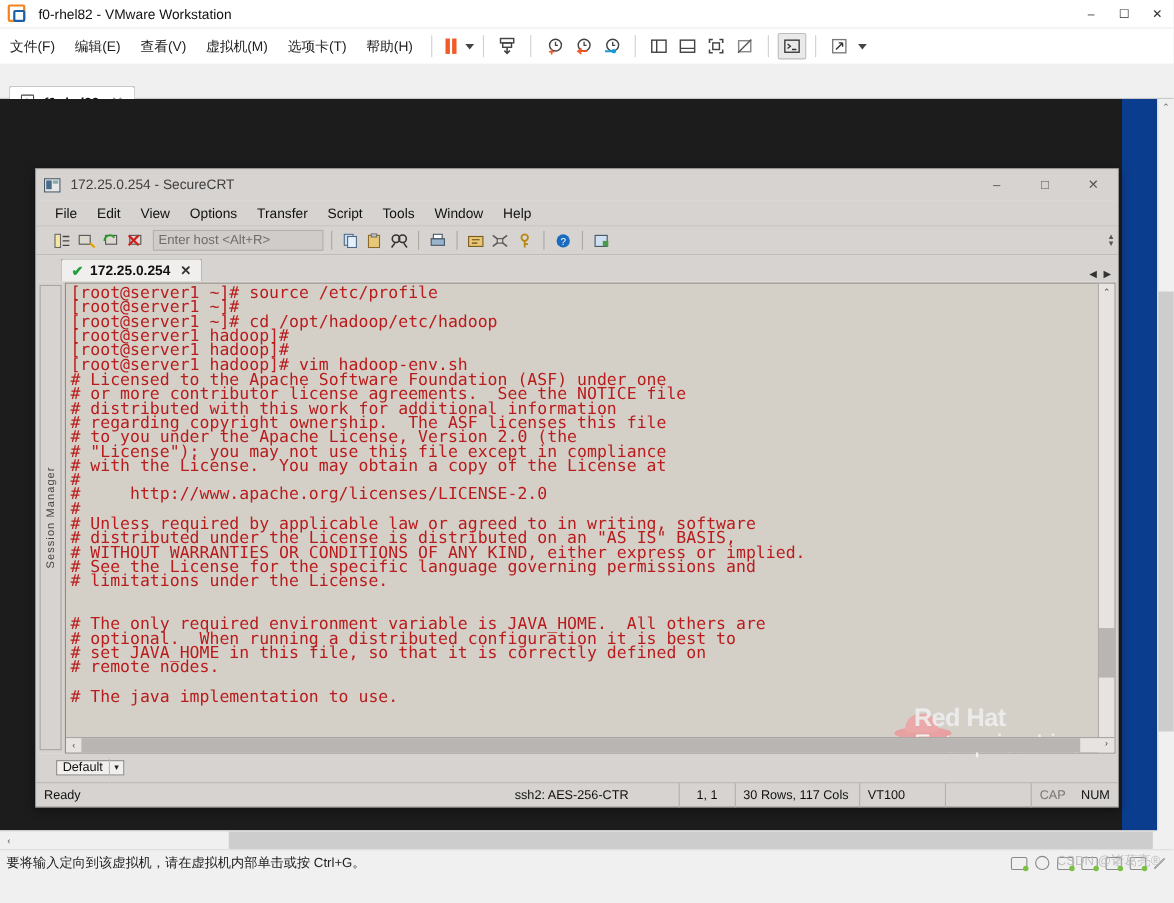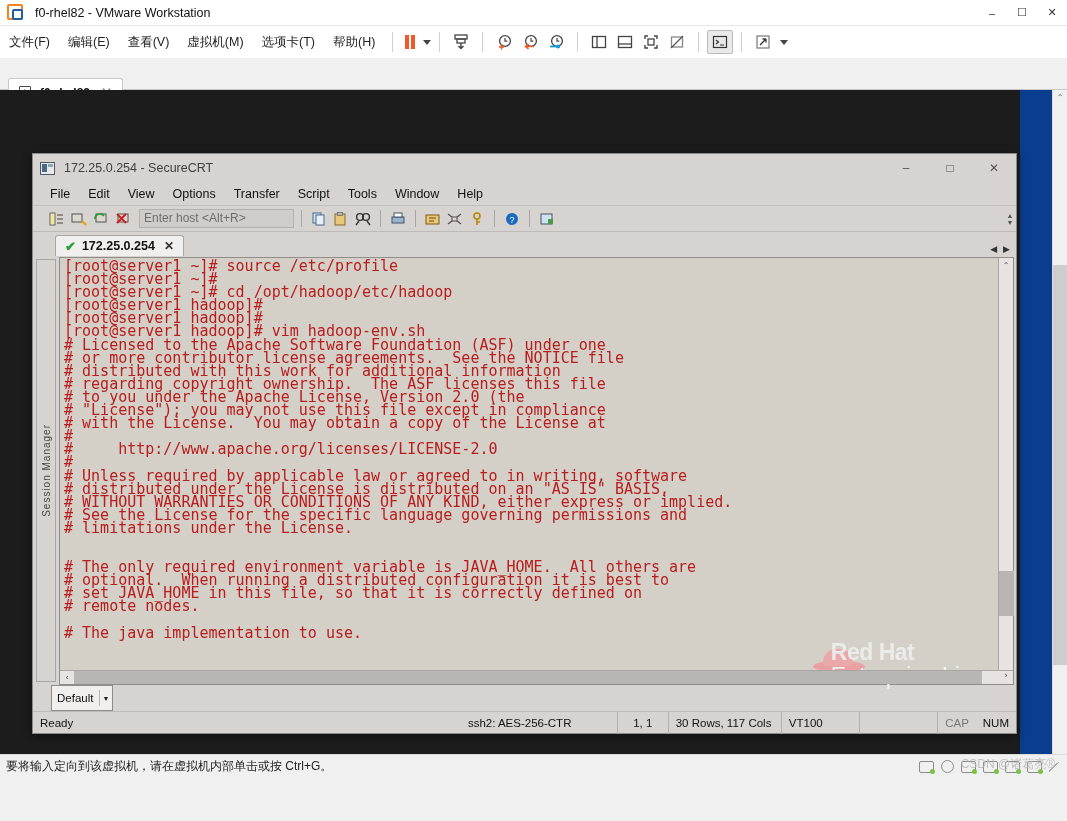--- a/index.html
+++ b/index.html
@@ -67,21 +67,21 @@
   .vm-vscroll { position:absolute; right:0; top:90px; width:15px; height:665px; background:#f0f0f0; border-left:1px solid #dcdcdc;}
   .vm-vscroll .up, .vm-vscroll .dn { height:15px; display:flex; align-items:center; justify-content:center; color:#606060; font-size:8px;}
   .vm-vscroll .thumb { position:absolute; left:0; top:175px; width:15px; height:400px; background:#cdcdcd;}
   .vm-hscroll { position:absolute; left:0; top:755px; width:1052px; height:16px; background:#f0f0f0; border-top:1px solid #dcdcdc;}
   .vm-hscroll .lf { width:16px;height:16px;display:flex;align-items:center;justify-content:center;color:#505050;font-size:9px;}
   .vm-hscroll .thumb{position:absolute;left:208px;top:0;width:840px;height:16px;background:#cdcdcd;}
   .vm-corner{position:absolute;right:0;top:755px;width:15px;height:16px;background:#f0f0f0;}
 
   
   .vm-statusbar{
-    position:absolute;left:0;top:754px;width:1067px;height:24px;background:#f0f0f0;
+    position:absolute;left:0;top:772px;width:1067px;height:24px;background:#f0f0f0;
     border-top:1px solid #dcdcdc; display:flex; align-items:center; font-size:12px; color:#222;
   }
   .vm-status-text{margin-left:6px;}
   .vm-status-icons{margin-left:auto;display:flex;align-items:center;gap:7px;margin-right:8px;position:relative;padding-left:27px;}
   .dev-ico{position:relative;width:15px;height:12px;border:1.5px solid #8a8a8a;border-radius:2px;}
   .dev-ico::after{content:'';position:absolute;right:-2px;bottom:-2px;width:5px;height:5px;background:#7ac143;border-radius:50%;}
   .dev-ico.disc{border-radius:50%;width:13px;height:13px;}
   .dev-ico.disc::after{display:none;}
   .grip{width:10px;height:10px;background:
      linear-gradient(135deg,transparent 45%,#aaa 45%,#aaa 55%,transparent 55%);}
@@ -148,21 +148,21 @@
   
   .rhel-wm{position:absolute;right:16px;bottom:-6px;pointer-events:none;user-select:none;}
   .rh-hat{position:absolute;left:-18px;top:8px;width:52px;height:26px;}
   .rh-hat .brim{position:absolute;left:0;top:14px;width:52px;height:11px;background:#e8a0a0;border-radius:50%;}
   .rh-hat .crown{position:absolute;left:10px;top:2px;width:30px;height:17px;background:#eaa8a8;border-radius:14px 14px 4px 4px;}
   .rh-t1{font-size:23px;font-weight:bold;color:#efefef;letter-spacing:-.5px;opacity:.9;}
   .rh-t2{font-size:23px;color:#f4f4f4;opacity:.95;margin-top:-3px;}
 
   .crt-bottombar{height:26px;background:#d6d3d0;display:flex;align-items:center;padding-left:18px;}
   .proto-box{
-    height:26px;min-width:62px;background:#f0efee;border:1px solid #8f8c89;
+    height:14px;min-width:62px;background:#f0efee;border:1px solid #8f8c89;
     display:flex;align-items:center;font-size:11.5px;color:#111;padding-left:5px;
   }
   .proto-arrow{margin-left:auto;width:13px;height:16px;display:flex;align-items:center;justify-content:center;font-size:7px;color:#222;border-left:1px solid #b9b6b3;}
 
   .crt-status{height:22px;background:#d6d3d0;border-top:1px solid #bdbab7;display:flex;align-items:center;font-size:11.5px;color:#111;}
   .sf{height:22px;display:flex;align-items:center;padding:0 7px;border-left:1px solid #b3b0ad;}
   .sf.first{border-left:none;}
 </style>
 </head>
 <body>

